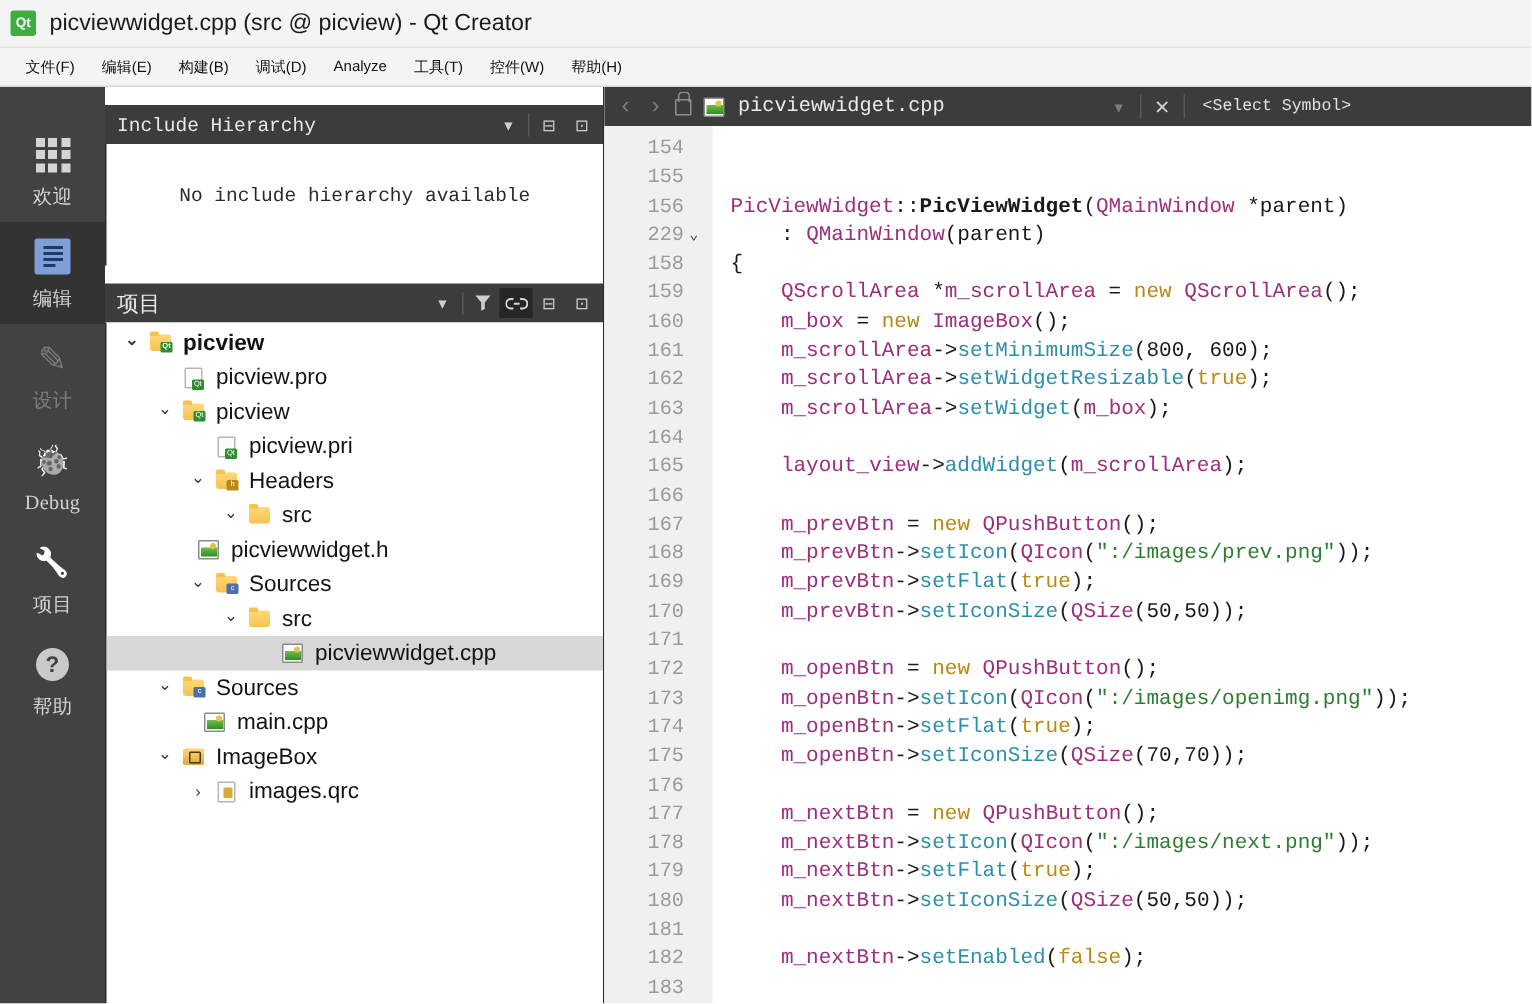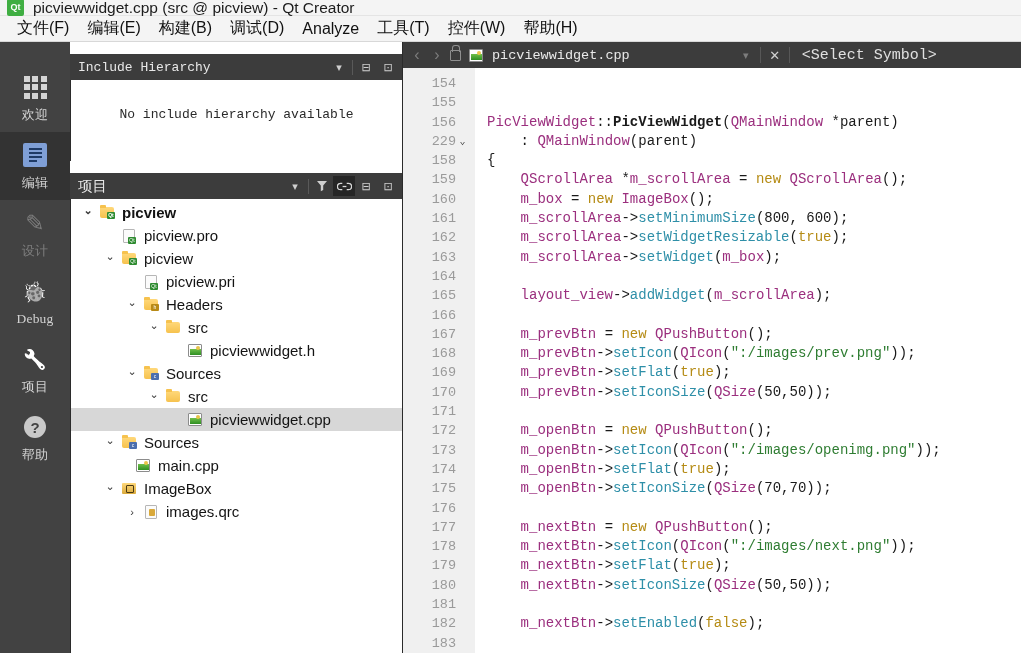--- a/index.html
+++ b/index.html
@@ -6,21 +6,21 @@
   html, body {
     width: 1021px; height: 669px;
     overflow: hidden;
     background: #ffffff;
     font-family: "Liberation Sans", sans-serif;
     -webkit-font-smoothing: antialiased;
   }
 
   
   .titlebar {
-    height: 16px;
+    height: 32px;
     background: #f4f4f4;
     display: flex;
     align-items: center;
     padding-left: 7px;
     border-bottom: 1px solid #e4e4e4;
   }
   .qt-logo {
     width: 17px; height: 17px;
     background: #3fae42;
     border-radius: 2px;
@@ -48,21 +48,21 @@
   
   .menubar {
     height: 26px;
     background: #f4f4f4;
     display: flex;
     align-items: center;
     padding-left: 8px;
     border-bottom: 1px solid #d8d8d8;
   }
   .menu-item {
-    font-size: 16px;
+    font-size: 10px;
     color: #111111;
     padding: 2px 9px;
     white-space: nowrap;
     cursor: default;
   }
 
   
   .body {
     display: flex;
     height: 611px;
@@ -323,21 +323,21 @@
   .tab-name {
     font-family: "Liberation Mono", monospace;
     font-size: 13.5px;
     color: #eaeaea;
     margin-left: 6px;
     white-space: nowrap;
   }
   .tab-spacer { width: 106px; flex: none; }
   .sym-sel {
     font-family: "Liberation Mono", monospace;
-    font-size: 15px;
+    font-size: 11px;
     color: #e0e0e0;
     white-space: nowrap;
     margin-left: 8px;
   }
   .vsep { width: 1px; height: 16px; background: #575757; margin: 0 4px; flex: none; }
 
   
   .codearea {
     flex: 1;
     display: flex;
@@ -548,21 +548,21 @@
           </span>
           <span style="margin-left: 5px;">Headers</span>
         </div>
         <div class="row" style="padding-left: 74px;">
           <span class="arrow" style="margin-top: -5px;">⌄</span>
           <span class="ficon">
             <span class="fold"></span>
           </span>
           <span style="margin-left: 5px;">src</span>
         </div>
-        <div class="row" style="padding-left: 96px;">
+        <div class="row" style="padding-left: 40px;">
           <span class="arrow none"></span>
           <span class="ficon">
             <span class="img-ic"></span>
           </span>
           <span style="margin-left: 5px;">picviewwidget.h</span>
         </div>
         <div class="row" style="padding-left: 52px;">
           <span class="arrow" style="margin-top: -5px;">⌄</span>
           <span class="ficon">
             <span class="fold">

